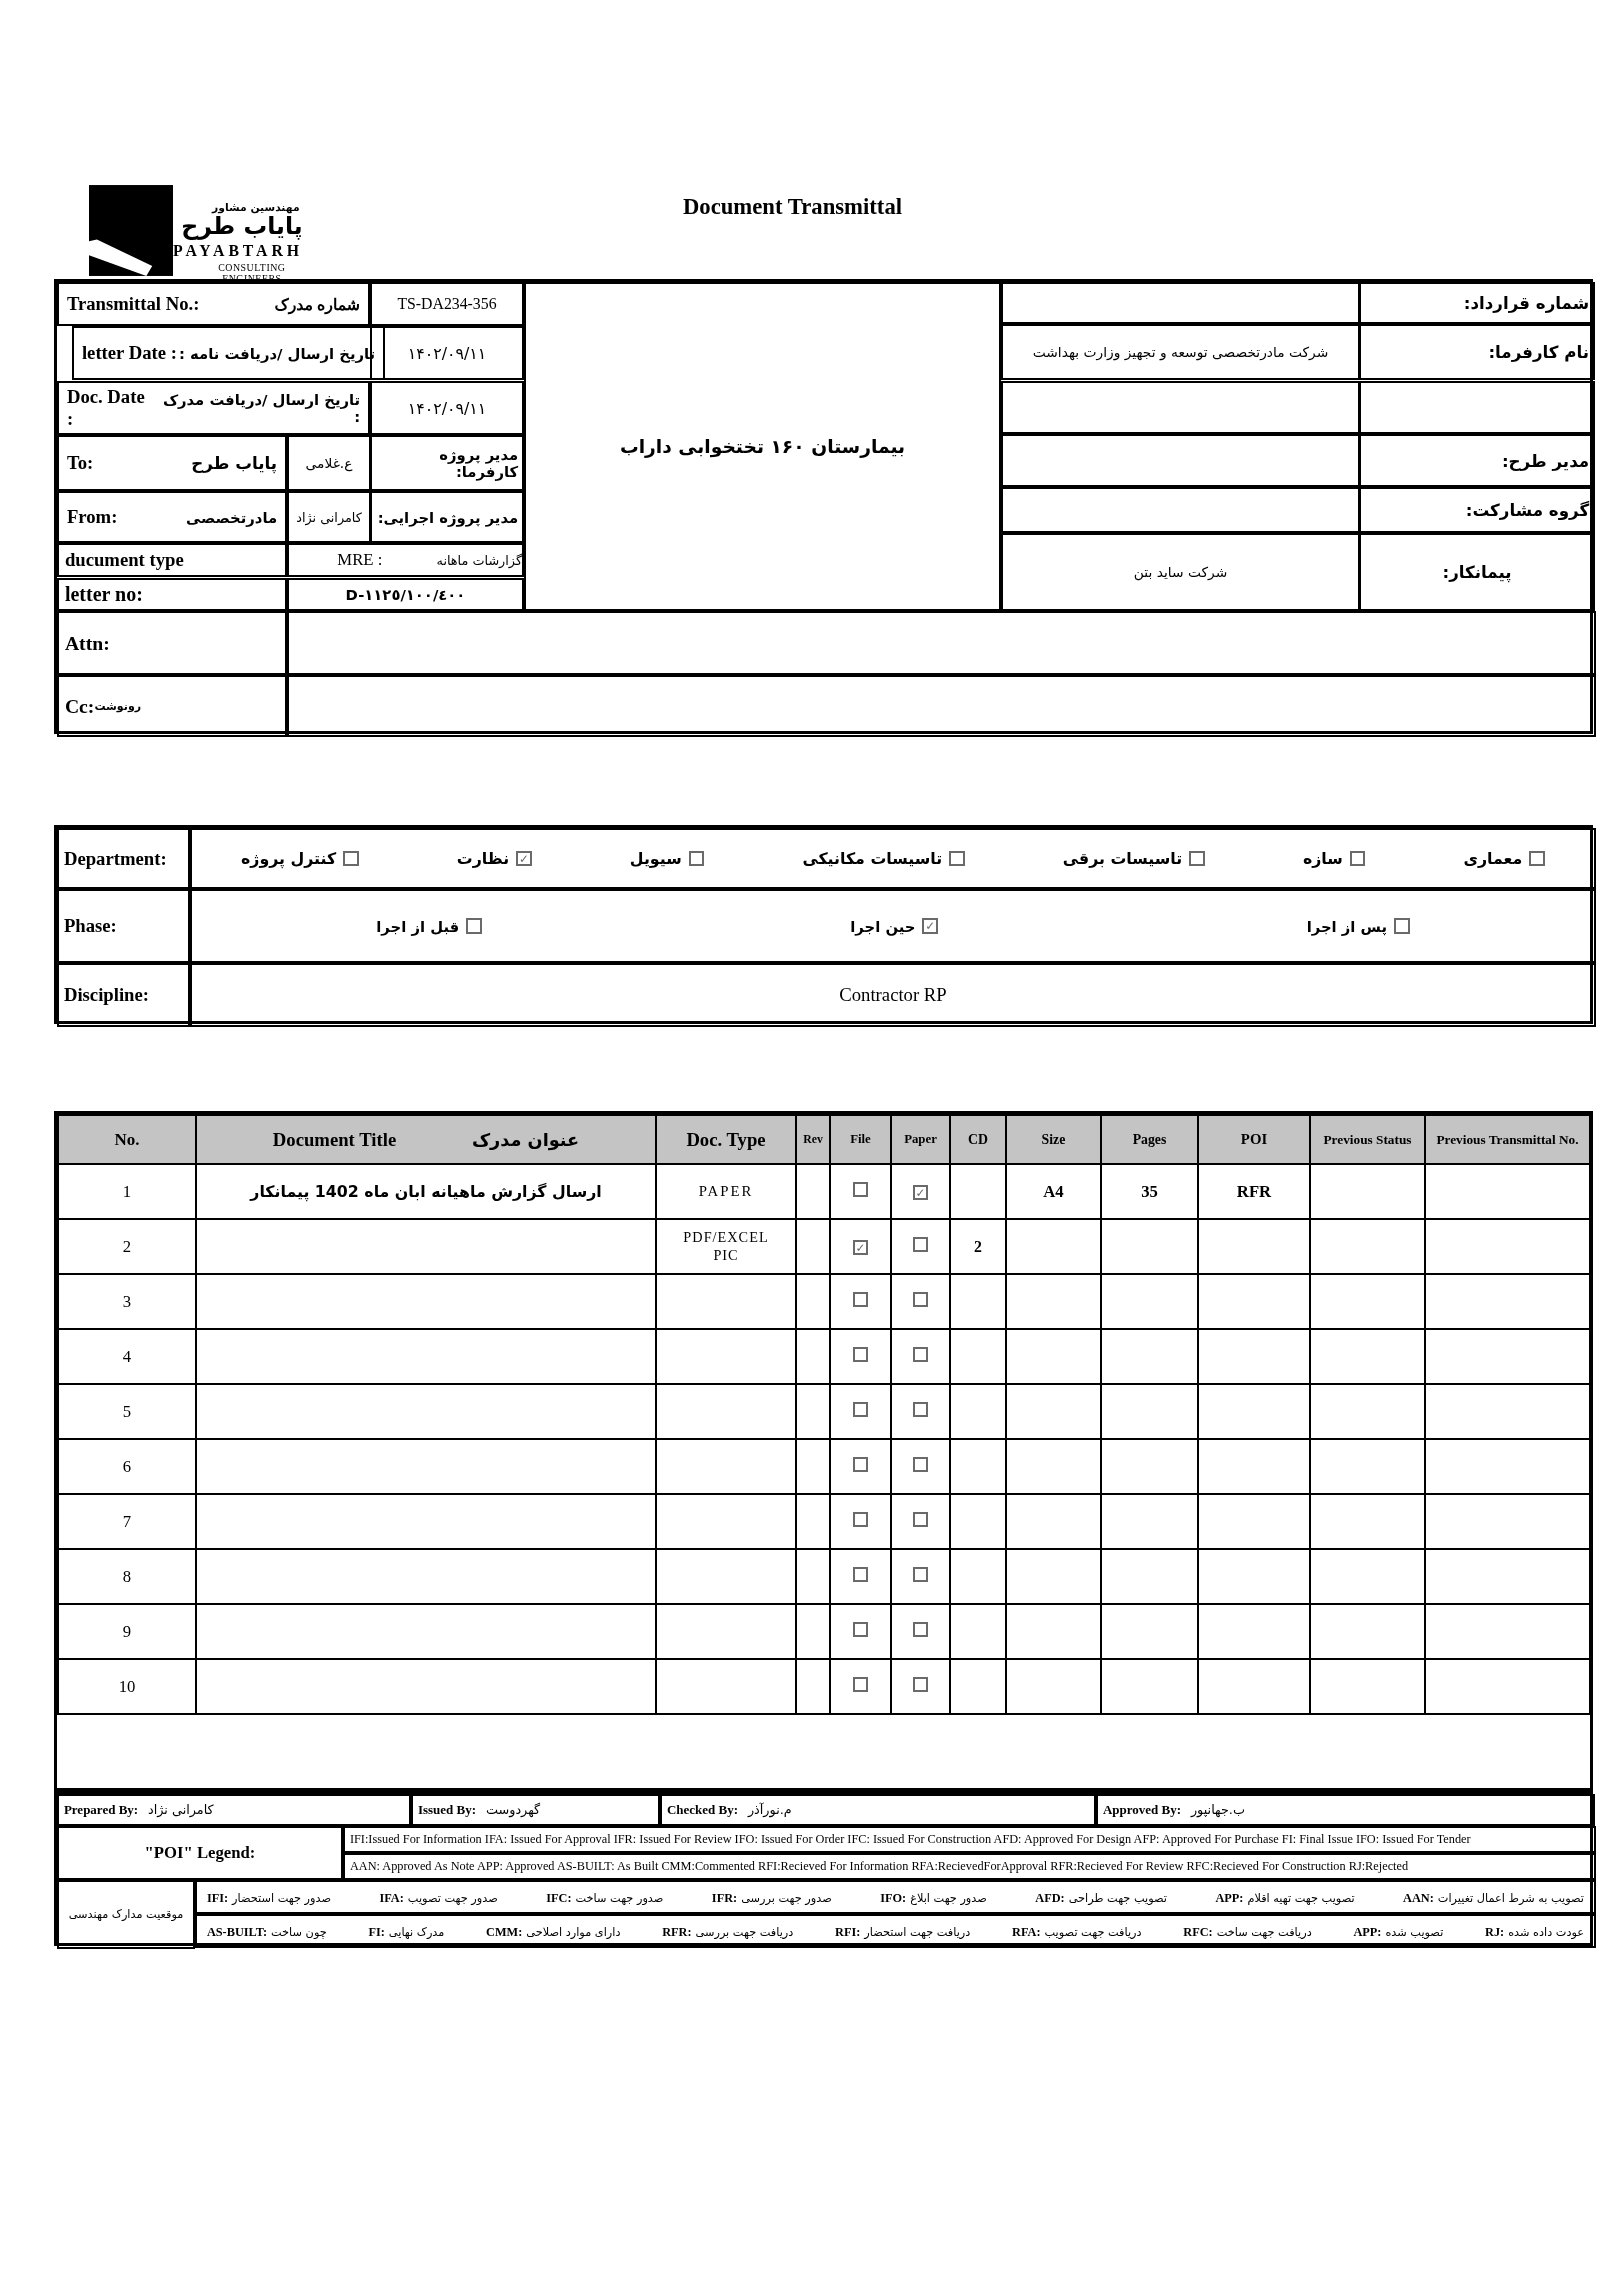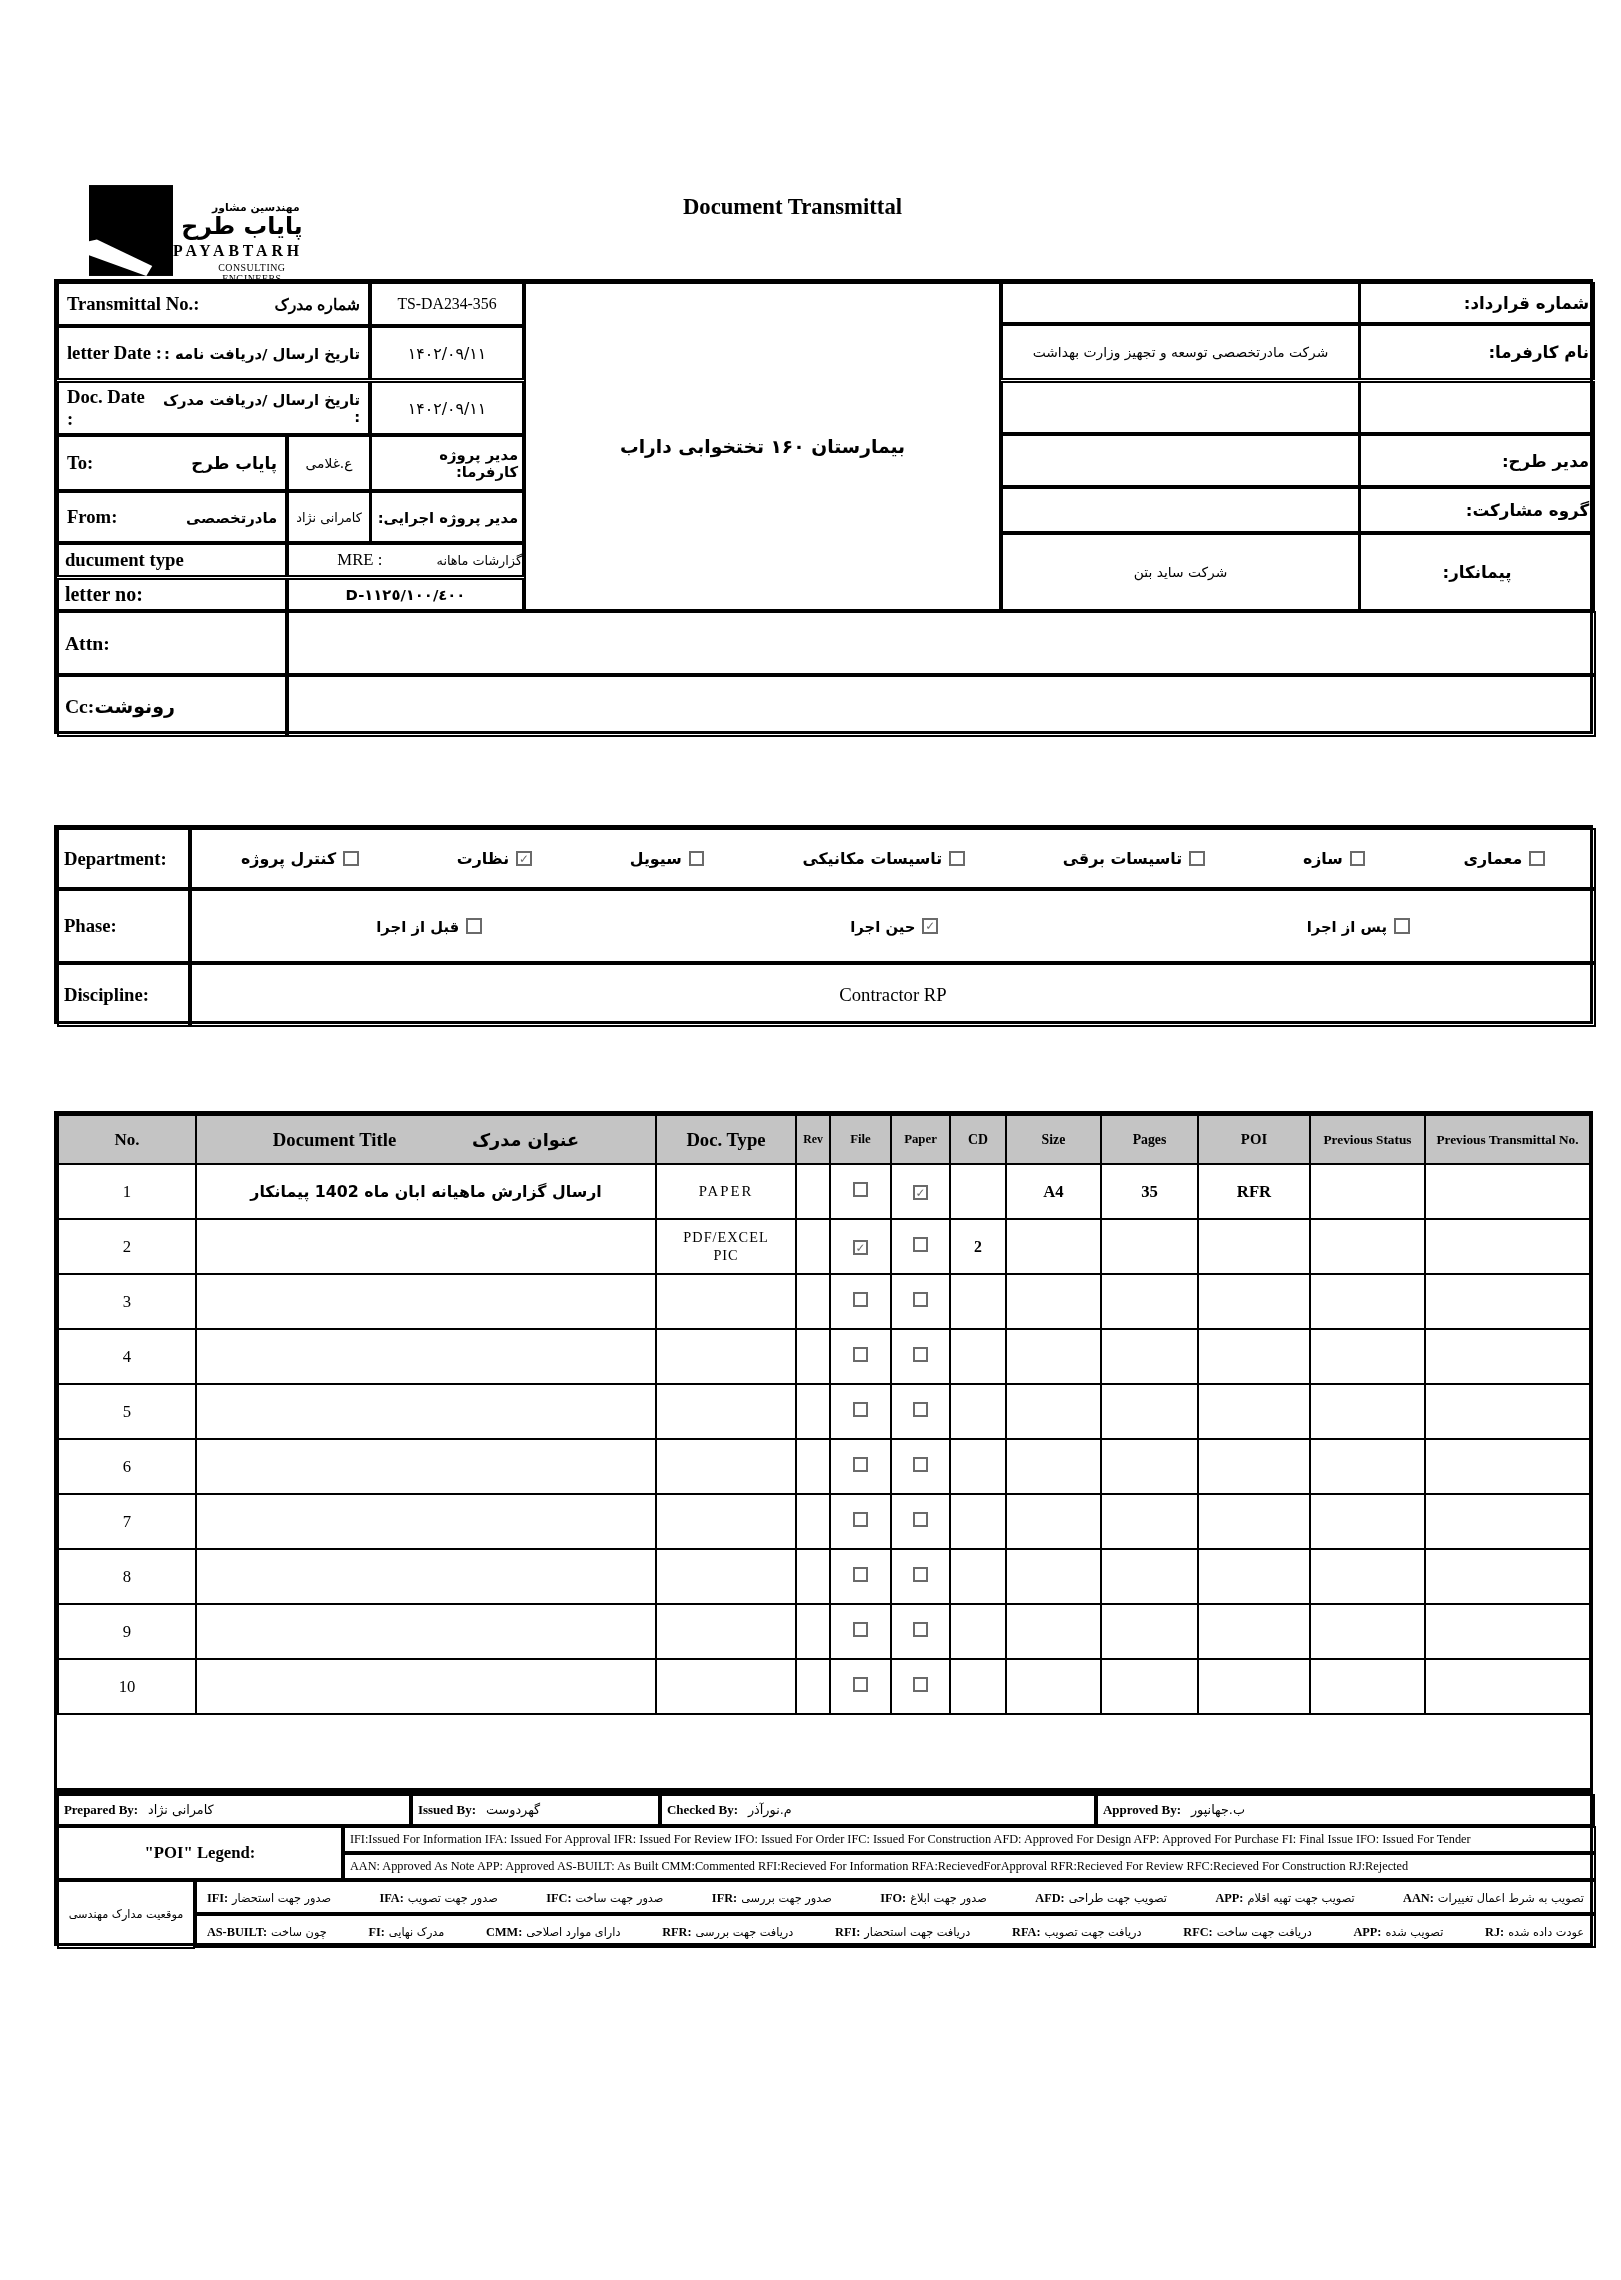--- a/index.html
+++ b/index.html
@@ -52,21 +52,21 @@
   <div class="abs en b" style="left:630px;top:194px;width:325px;text-align:center;font-size:22.7px;">Document Transmittal</div>
 
   <div class="frame" style="left:54px;top:279px;width:1539px;height:455px;">
 
     <div class="c between" style="left:0;top:0;width:313px;height:44px;">
       <span class="en b" style="font-size:18.7px;">Transmittal No.:</span>
       <span class="fa b" style="font-size:15.8px;font-family:Liberation Serif, serif;">شماره مدرک</span>
     </div>
     <div class="c cen" style="left:313px;top:0;width:154px;height:44px;font-size:15.8px;">TS-DA234-356</div>
 
-    <div class="c between" style="left:0;top:44px;width:313px;height:54px;">
+    <div class="c between" style="left:15px;top:44px;width:313px;height:54px;">
       <span class="en b" style="font-size:18.7px;">letter Date  :</span>
       <span class="fa b" style="font-size:14.8px;">تاریخ ارسال /دریافت نامه :</span>
     </div>
     <div class="c cen fa" style="left:313px;top:44px;width:154px;height:54px;font-size:15.8px;">۱۴۰۲/۰۹/۱۱</div>
 
     <div class="c between" style="left:0;top:99px;width:313px;height:54px;">
       <span class="en b" style="font-size:18.7px;">Doc. Date :</span>
       <span class="fa b" style="font-size:14.8px;">تاریخ ارسال /دریافت مدرک :</span>
     </div>
     <div class="c cen fa" style="left:313px;top:99px;width:154px;height:54px;font-size:15.8px;">۱۴۰۲/۰۹/۱۱</div>
@@ -96,21 +96,21 @@
       <span class="en b" style="font-size:20px;">letter no:</span>
     </div>
     <div class="c cen b" style="left:230px;top:296px;width:237px;height:33px;font-size:14.8px;font-family:'DejaVu Sans',sans-serif;">D-١١٢٥/١٠٠/٤٠٠</div>
 
     <div class="c" style="left:0;top:329px;width:230px;height:64px;padding-left:5.9px;">
       <span class="en b" style="font-size:19.7px;">Attn:</span>
     </div>
     <div class="c" style="left:230px;top:329px;width:1309px;height:64px;"></div>
     <div class="c" style="left:0;top:393px;width:230px;height:62px;padding-left:5.9px;">
       <span class="en b" style="font-size:19.7px;">Cc:</span>
-      <span class="fa b" style="font-size:19px;">رونوشت</span>
+      <span class="fa b" style="font-size:11px;">رونوشت</span>
     </div>
     <div class="c" style="left:230px;top:393px;width:1309px;height:62px;"></div>
 
     <div class="c cen fa b" style="left:467px;top:0;width:477px;height:329px;font-size:18.7px;">بیمارستان ۱۶۰ تختخوابی داراب</div>
 
     <div class="c" style="left:944px;top:0;width:359px;height:42px;"></div>
     <div class="c fa b" style="left:1302px;top:0;width:236px;height:42px;font-size:16.7px;padding-right:3.9px;">شماره قرارداد:</div>
 
     <div class="c cen fa" style="left:944px;top:42px;width:359px;height:56px;font-size:13.8px;">شرکت مادرتخصصی توسعه و تجهیز وزارت بهداشت</div>
     <div class="c fa b" style="left:1302px;top:42px;width:236px;height:56px;font-size:16.7px;padding-right:3.9px;">نام کارفرما:</div>

